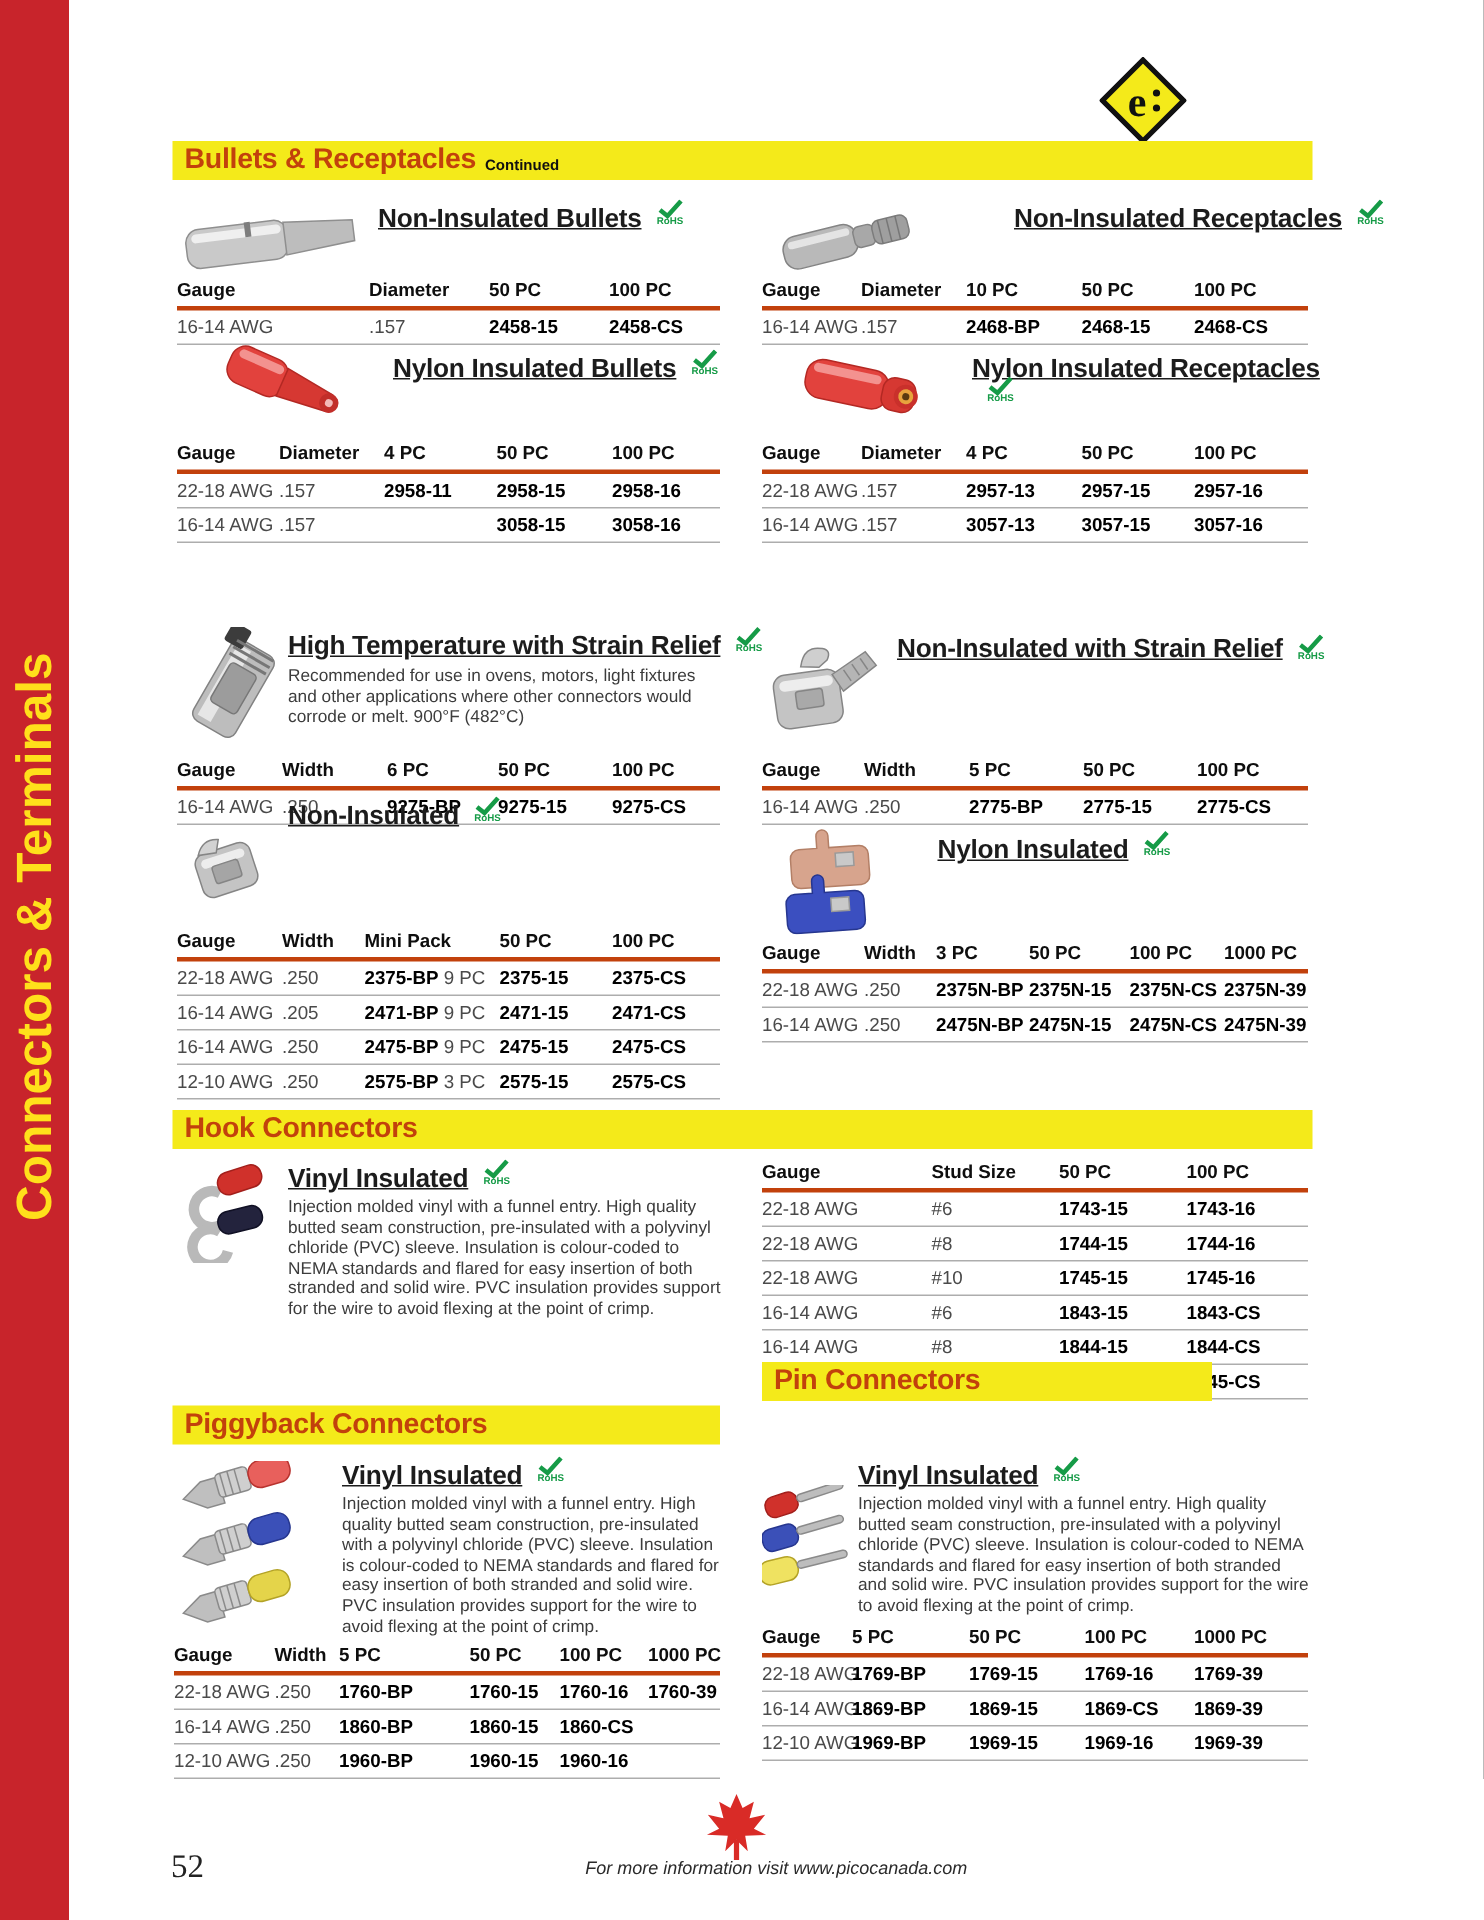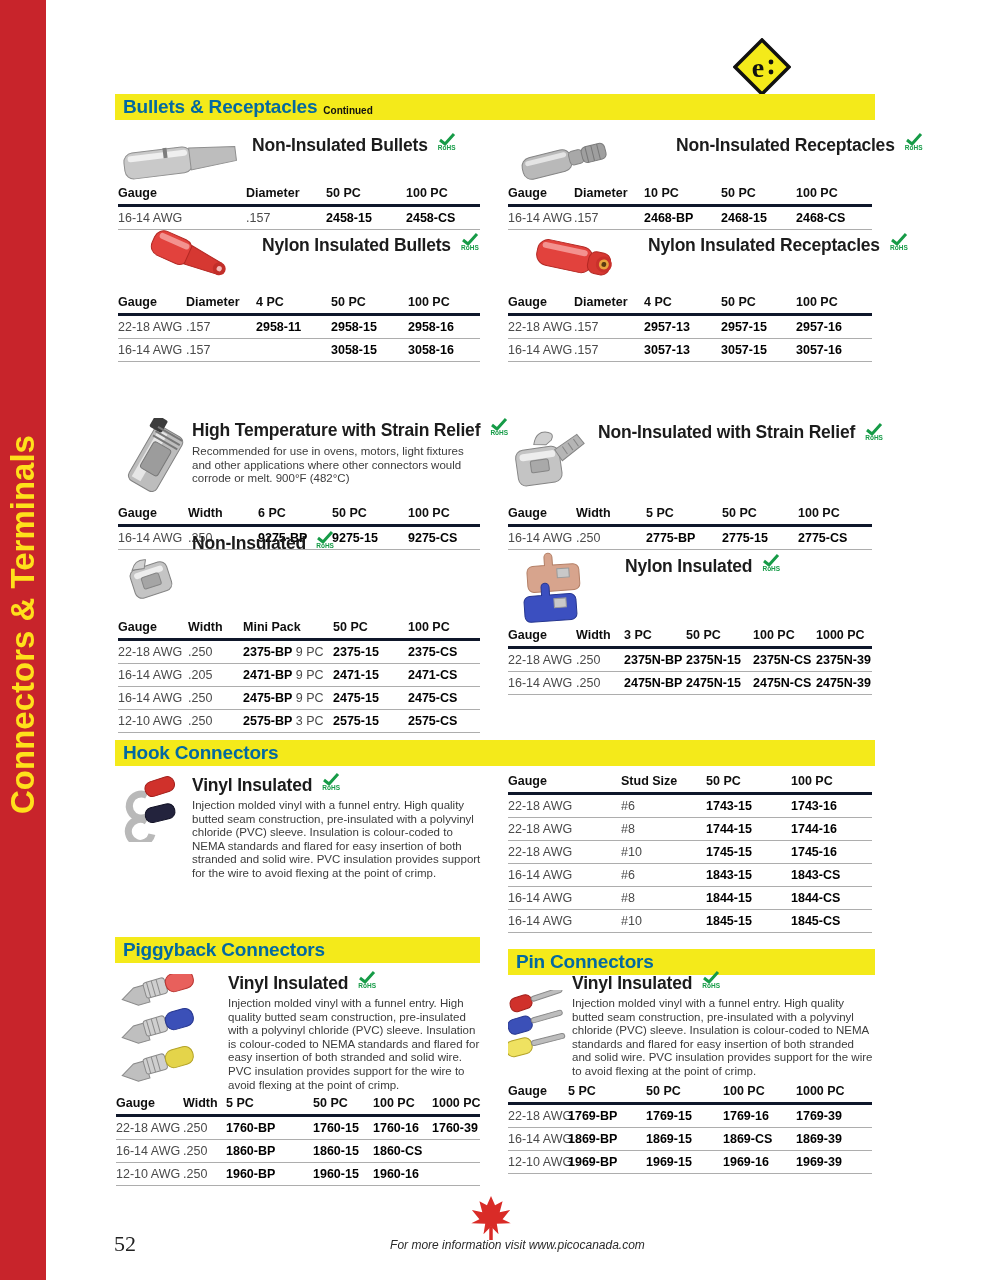--- a/index.html
+++ b/index.html
@@ -10,34 +10,34 @@
   .sideband .vtext{position:absolute;left:0;top:295px;width:46px;height:660px;
     display:flex;align-items:center;justify-content:center;
     writing-mode:vertical-rl;transform:rotate(180deg);
     font-size:33px;font-weight:bold;color:#FFE01B;letter-spacing:0px;white-space:nowrap;}
   
   .logo{position:absolute;left:733px;top:38px;display:flex;align-items:center;}
   .logo .word{font-family:"Liberation Serif",serif;font-size:46px;color:#1d1d1d;letter-spacing:1px;line-height:1;}
   .logo sup{font-size:13px;vertical-align:28px;color:#1d1d1d;}
   
   .secbar{position:absolute;height:26px;background:#F4EA1A;display:flex;align-items:center;padding-left:8px;box-sizing:border-box;}
-  .secbar .t{font-size:19px;font-weight:bold;color:#0369a1;letter-spacing:-0.2px;}
+  .secbar .t{font-size:19px;font-weight:bold;color:#c2410c;letter-spacing:-0.2px;}
   .secbar .t2{font-size:10px;font-weight:bold;color:#101010;margin-left:6px;margin-top:6px;}
   
   .titlerow{position:absolute;display:flex;align-items:flex-start;}
-  .stitle{font-size:17.5px;font-weight:bold;color:#1c1c1c;letter-spacing:-0.2px;line-height:1.05;}
+  .stitle{font-size:17.5px;font-weight:bold;color:#1c1c1c;letter-spacing:-0.2px;line-height:1.05;text-decoration:underline;}
   .desc{position:absolute;font-size:11.5px;color:#3c3c3c;line-height:13.6px;}
   
   .rohs{display:inline-flex;flex-direction:column;align-items:center;margin-left:10px;margin-top:-3px;}
   .rohs svg{display:block;}
   .rohs .rlabel{font-size:6.5px;font-weight:bold;color:#169B47;margin-top:-2px;}
   
   .ptable{position:absolute;font-size:12.5px;}
   .ptable .thead{display:grid;font-weight:bold;color:#0e0e0e;
-     border-bottom:3px solid #0f172a;padding-bottom:4px;}
+     border-bottom:3px solid #c2410c;padding-bottom:4px;}
   .ptable .trow{display:grid;color:#4a4a4a;border-bottom:1px solid #ADADAD;
      padding:4px 0 4px 0;}
   .ptable .cell{padding-right:4px;white-space:nowrap;}
   .ptable .cell .pn{font-weight:bold;color:#000;}
   .ptable .cell .sub{font-weight:normal;color:#4a4a4a;}
   
   .pagenum{position:absolute;left:114px;top:1231px;font-family:"Liberation Serif",serif;font-size:22px;color:#222;}
   .footinfo{position:absolute;left:46px;right:0;top:1238px;text-align:center;
     font-size:12px;font-style:italic;color:#2a2a2a;}
   .leaf{position:absolute;left:462px;top:1196px;}
@@ -188,21 +188,21 @@
       <g transform="rotate(12 50 31)">
         <rect x="8" y="16" width="56" height="26" rx="11" fill="#E2423D" stroke="#B32823"></rect>
         <rect x="12" y="19" width="46" height="6" rx="3" fill="#F3928F"></rect>
         <rect x="60" y="18" width="22" height="22" rx="8" fill="#D63832" stroke="#B32823"></rect>
         <circle cx="76" cy="29" r="8" fill="#C9302B"></circle>
         <circle cx="76" cy="29" r="5" fill="#E8A33D"></circle>
         <circle cx="76" cy="29" r="2.4" fill="#5a3a10"></circle>
       </g>
     </svg>
   </div>
-  <div class="titlerow" style="left:648px;top:236px;">
+  <div class="titlerow" style="left:648px;top:236px;flex-direction:column;">
     <span class="stitle">Nylon Insulated Receptacles</span>
     <span class="rohs">
       <svg width="18" height="13" viewBox="0 0 18 13">
           <path d="M2 7 L7 11 L16 1" fill="none" stroke="#169B47" stroke-width="3"></path>
         </svg>
       <span class="rlabel">RoHS</span>
     </span>
   </div>
   <div class="ptable" style="left:508px;top:295px;width:364px;">
       <div class="thead" style="grid-template-columns: 66px 70px 77px 75px 76px;">
@@ -482,21 +482,21 @@
         <span class="cell">16-14 AWG</span>
         <span class="cell">#10</span>
         <span class="cell"><span class="pn">1845-15</span></span>
         <span class="cell"><span class="pn">1845-CS</span></span>
       </div>
     </div>
 
   <div class="secbar" style="left:115px;top:937px;width:365px;">
     <span class="t">Piggyback Connectors</span>
   </div>
-  <div class="secbar" style="left:508px;top:949px;width:367px;">
+  <div class="secbar" style="left:508px;top:908px;width:300px;">
     <span class="t">Pin Connectors</span>
   </div>
 
   <div class="imgbox" style="left:116px;top:974px;">
     <svg width="86" height="114" viewBox="0 0 86 114">
       <g transform="rotate(-16 40 20)">
         <path d="M6 16 l14 -8 h12 v18 h-12 z" fill="#BFBFBF" stroke="#8a8a8a"></path>
         <rect x="30" y="6" width="22" height="16" rx="3" fill="#CFCFCF" stroke="#8a8a8a"></rect>
         <line x1="34" y1="6" x2="34" y2="22" stroke="#8a8a8a"></line>
           <line x1="39" y1="6" x2="39" y2="22" stroke="#8a8a8a"></line>

